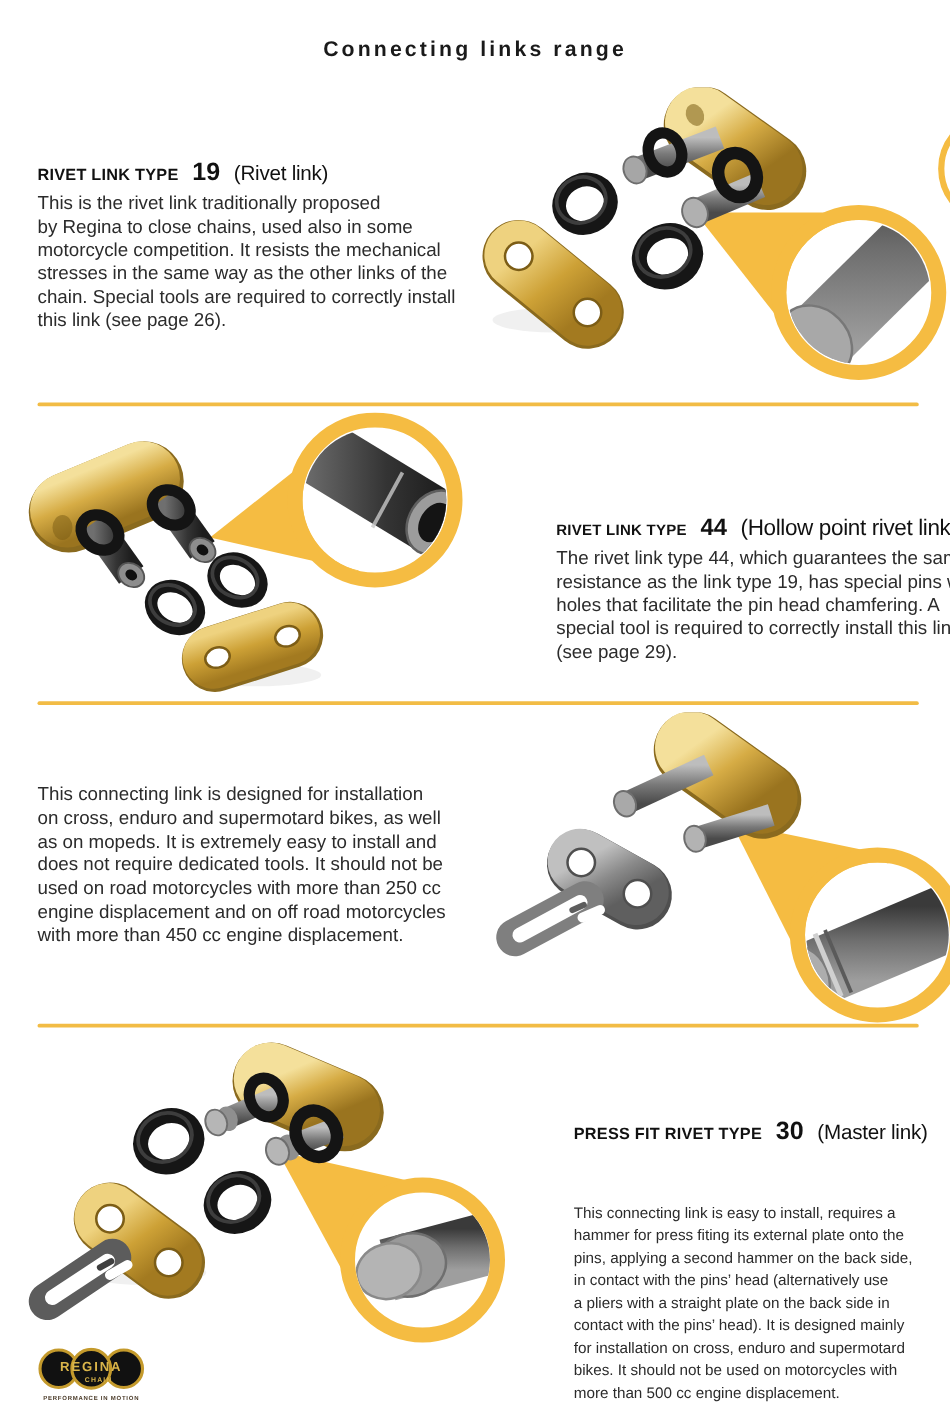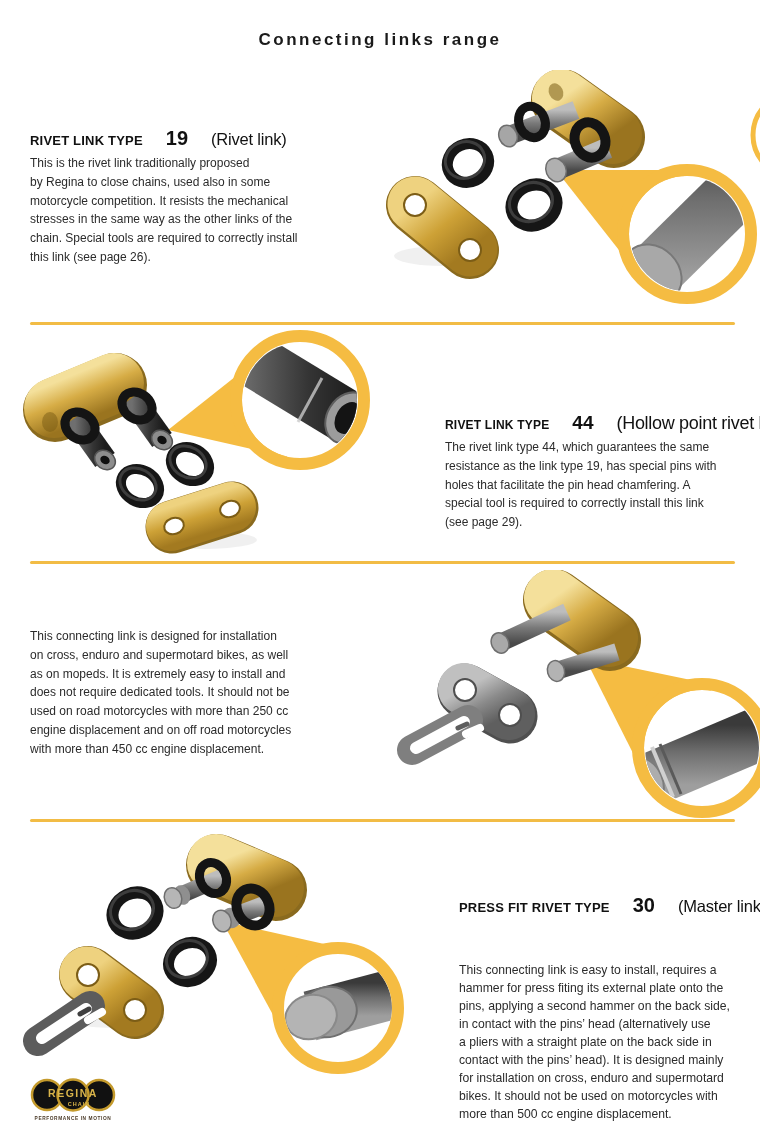--- a/index.html
+++ b/index.html
@@ -13,29 +13,29 @@
   }
   .divider{position:absolute;left:30px;width:705px;height:3px;background:#F2BC45;border-radius:2px;}
   .divider.d1{top:322px;}
   .divider.d2{top:561px;}
   .divider.d3{top:819px;}
   .text-block{position:absolute;}
   .tb1{left:30px;top:127px;width:345px;}
   .tb2{left:445px;top:393px;width:315px;}
   .tb3{left:30px;top:623px;width:345px;}
   .tb4{left:459px;top:894px;width:300px;}
-  .heading{display:flex;align-items:baseline;gap:23px;white-space:nowrap;color:#111;}
+  .heading{display:flex;align-items:baseline;gap:11px;white-space:nowrap;color:#111;}
   .h-prefix{font-size:13px;font-weight:700;letter-spacing:0.2px;}
   .h-number{font-size:20px;font-weight:700;}
   .h-suffix{font-size:16.5px;font-weight:400;letter-spacing:-0.2px;}
   .compact .h-prefix{font-size:12px;}
   .compact .h-number{font-size:19px;margin-top:19px;}
   .compact .h-suffix{font-size:18px;letter-spacing:-0.3px;}
   .body-text{
-    margin:4px 0 0 0;font-size:12px;line-height:18.8px;white-space:pre;color:#2b2b2b;
+    margin:4px 0 0 0;font-size:15px;line-height:18.8px;white-space:pre;color:#2b2b2b;
   }
   .tb4 .body-text{line-height:18px;font-size:12.2px;margin-top:44px;}
   .scene{position:absolute;}
   .sc1{left:380px;top:70px;}
   .sc2{left:10px;top:330px;}
   .sc3{left:370px;top:570px;}
   .sc4{left:10px;top:828px;}
   .logo{position:absolute;left:26px;top:1078px;}
 </style>
 </head>

